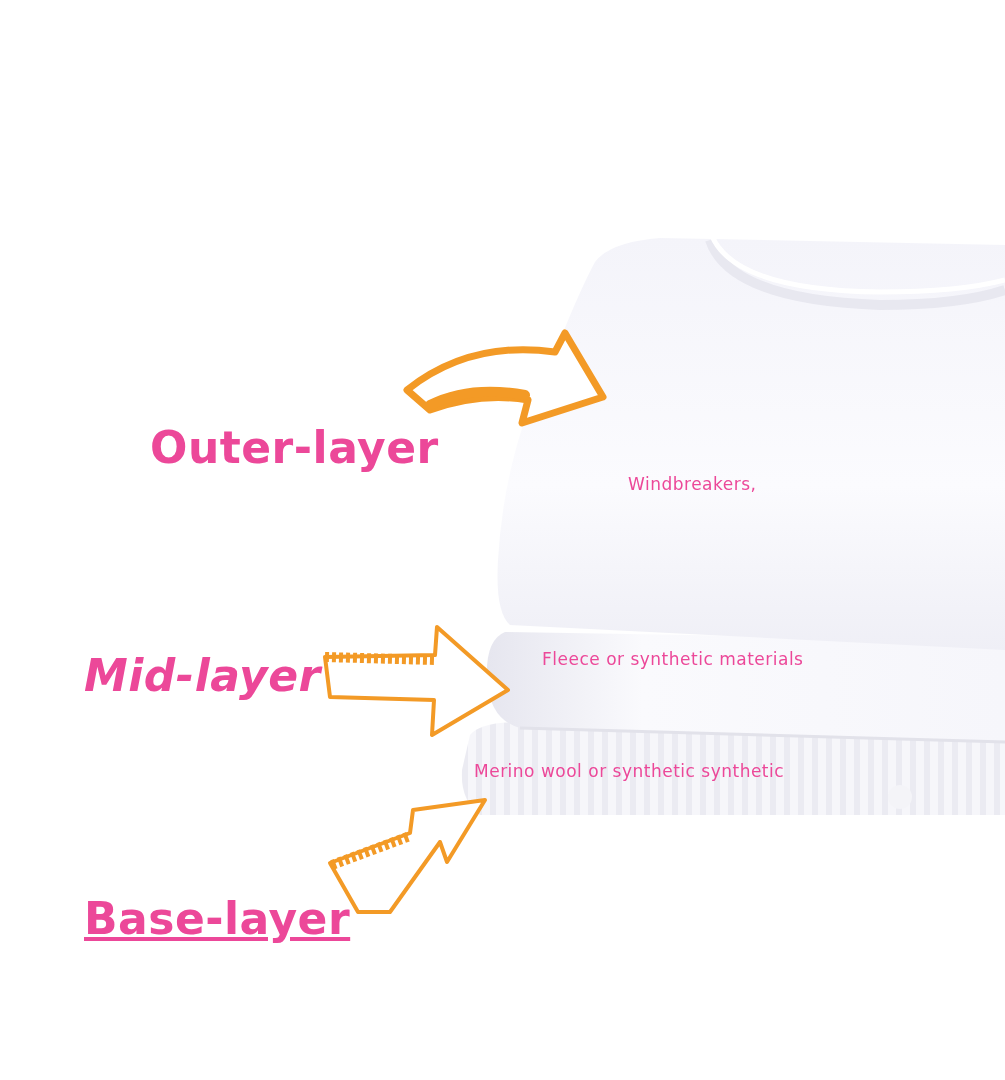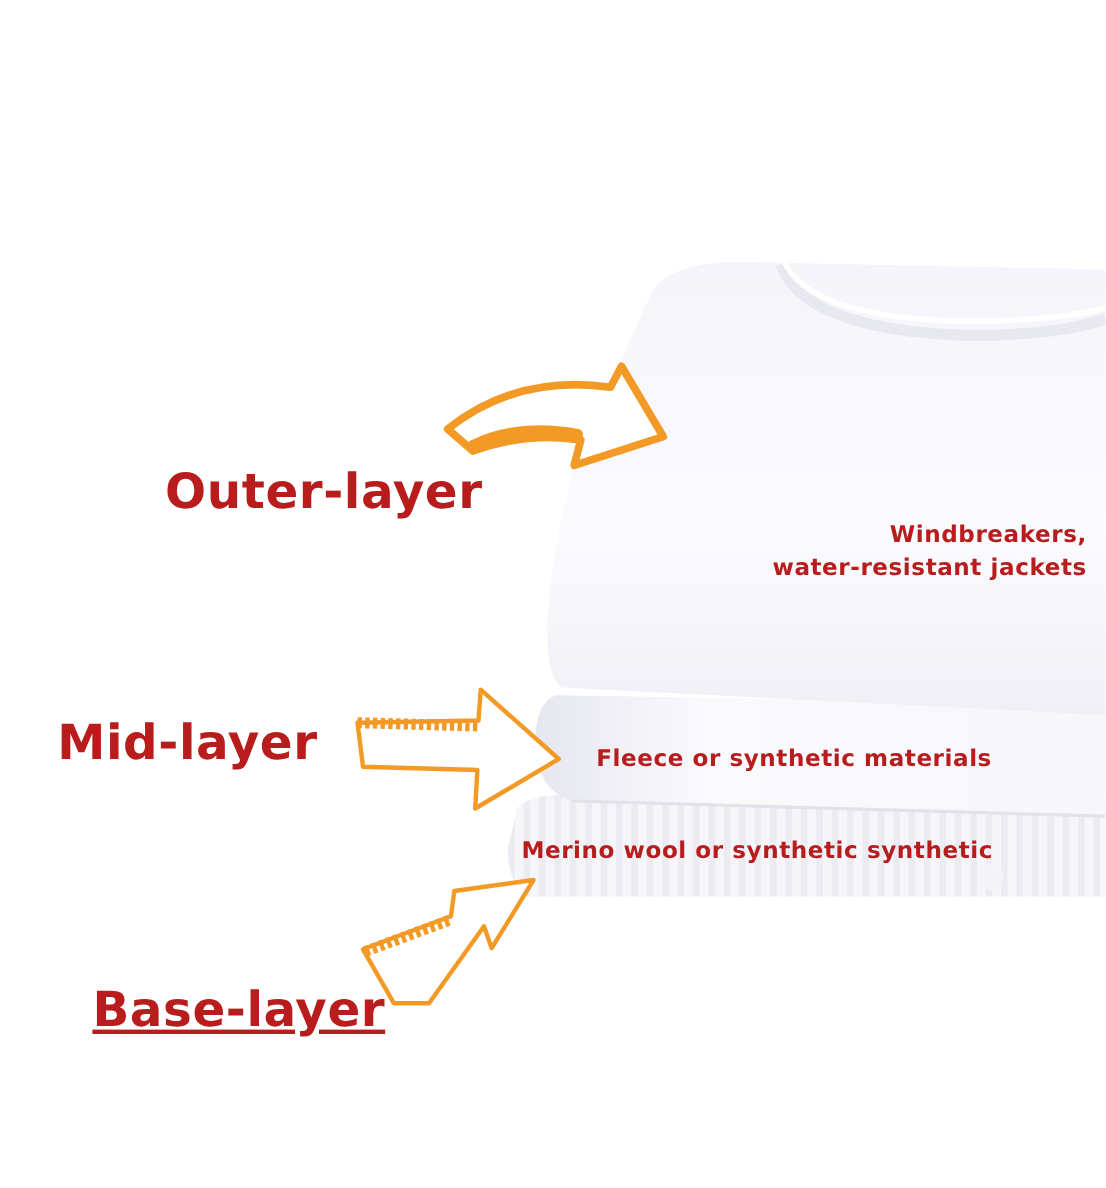--- a/index.html
+++ b/index.html
@@ -1,19 +1,19 @@
 <!DOCTYPE html>
 <html><head>
 <meta charset="utf-8">
 <style>
   html,body{margin:0;padding:0;background:#ffffff;}
   body{width:1005px;height:1080px;position:relative;overflow:hidden;font-family:"DejaVu Sans",sans-serif;}
-  .label{position:absolute;font-weight:bold;color:#b91c1c;white-space:nowrap;letter-spacing:0.5px;}
+  .label{position:absolute;font-weight:bold;color:#ec4899;white-space:nowrap;letter-spacing:0.5px;}
   .big{font-size:44px;font-family:"DejaVu Sans",sans-serif;font-weight:bold;}
-  .small{font-size:21px;font-family:"DejaVu Sans",sans-serif;font-weight:bold;text-align:right;}
+  .small{font-size:17px;font-family:"DejaVu Sans",sans-serif;font-weight:normal;text-align:left;}
   svg{position:absolute;left:0;top:0;}
 </style>
 </head>
 <body>
 
 <svg width="1005" height="1080">
   <defs>
     <linearGradient id="shirt" x1="0" y1="0" x2="0" y2="1">
       <stop offset="0" stop-color="#f4f4fa"></stop>
       <stop offset="0.6" stop-color="#fbfbfe"></stop>
@@ -56,21 +56,20 @@
     <path d="M325 657 L435 660" stroke-width="10" stroke-dasharray="4 3"></path>
   </g>
 
   <g fill="#ffffff" stroke="#F39A26" stroke-width="4" stroke-linejoin="round">
     <path d="M330 863 L410 833 L413 810 L485 800 L447 862 L440 842 L390 912 L358 912 Z"></path>
     <path d="M332 865 L410 836" stroke-width="10" stroke-dasharray="4 3"></path>
   </g>
 </svg>
 
 <div class="label big" style="left:150px;top:422px;">Outer-layer</div>
-<div class="label big" style="left:52px;top:650px;">Mid-layer</div>
+<div class="label big" style="left:84px;top:650px;font-style:italic;">Mid-layer</div>
 <div class="label big" style="left:84px;top:893px;text-decoration:underline;">Base-layer</div>
 
 <div class="label small" style="left:628px;top:474px;width:360px;">
   <div>Windbreakers,</div>
-  <div style="margin-top:6px;">water-resistant jackets</div>
 </div>
-<div class="label small" style="left:542px;top:677px;">Fleece or synthetic materials</div>
+<div class="label small" style="left:542px;top:649px;">Fleece or synthetic materials</div>
 <div class="label small" style="left:474px;top:761px;">Merino wool or synthetic synthetic</div>
 
 </body></html>

